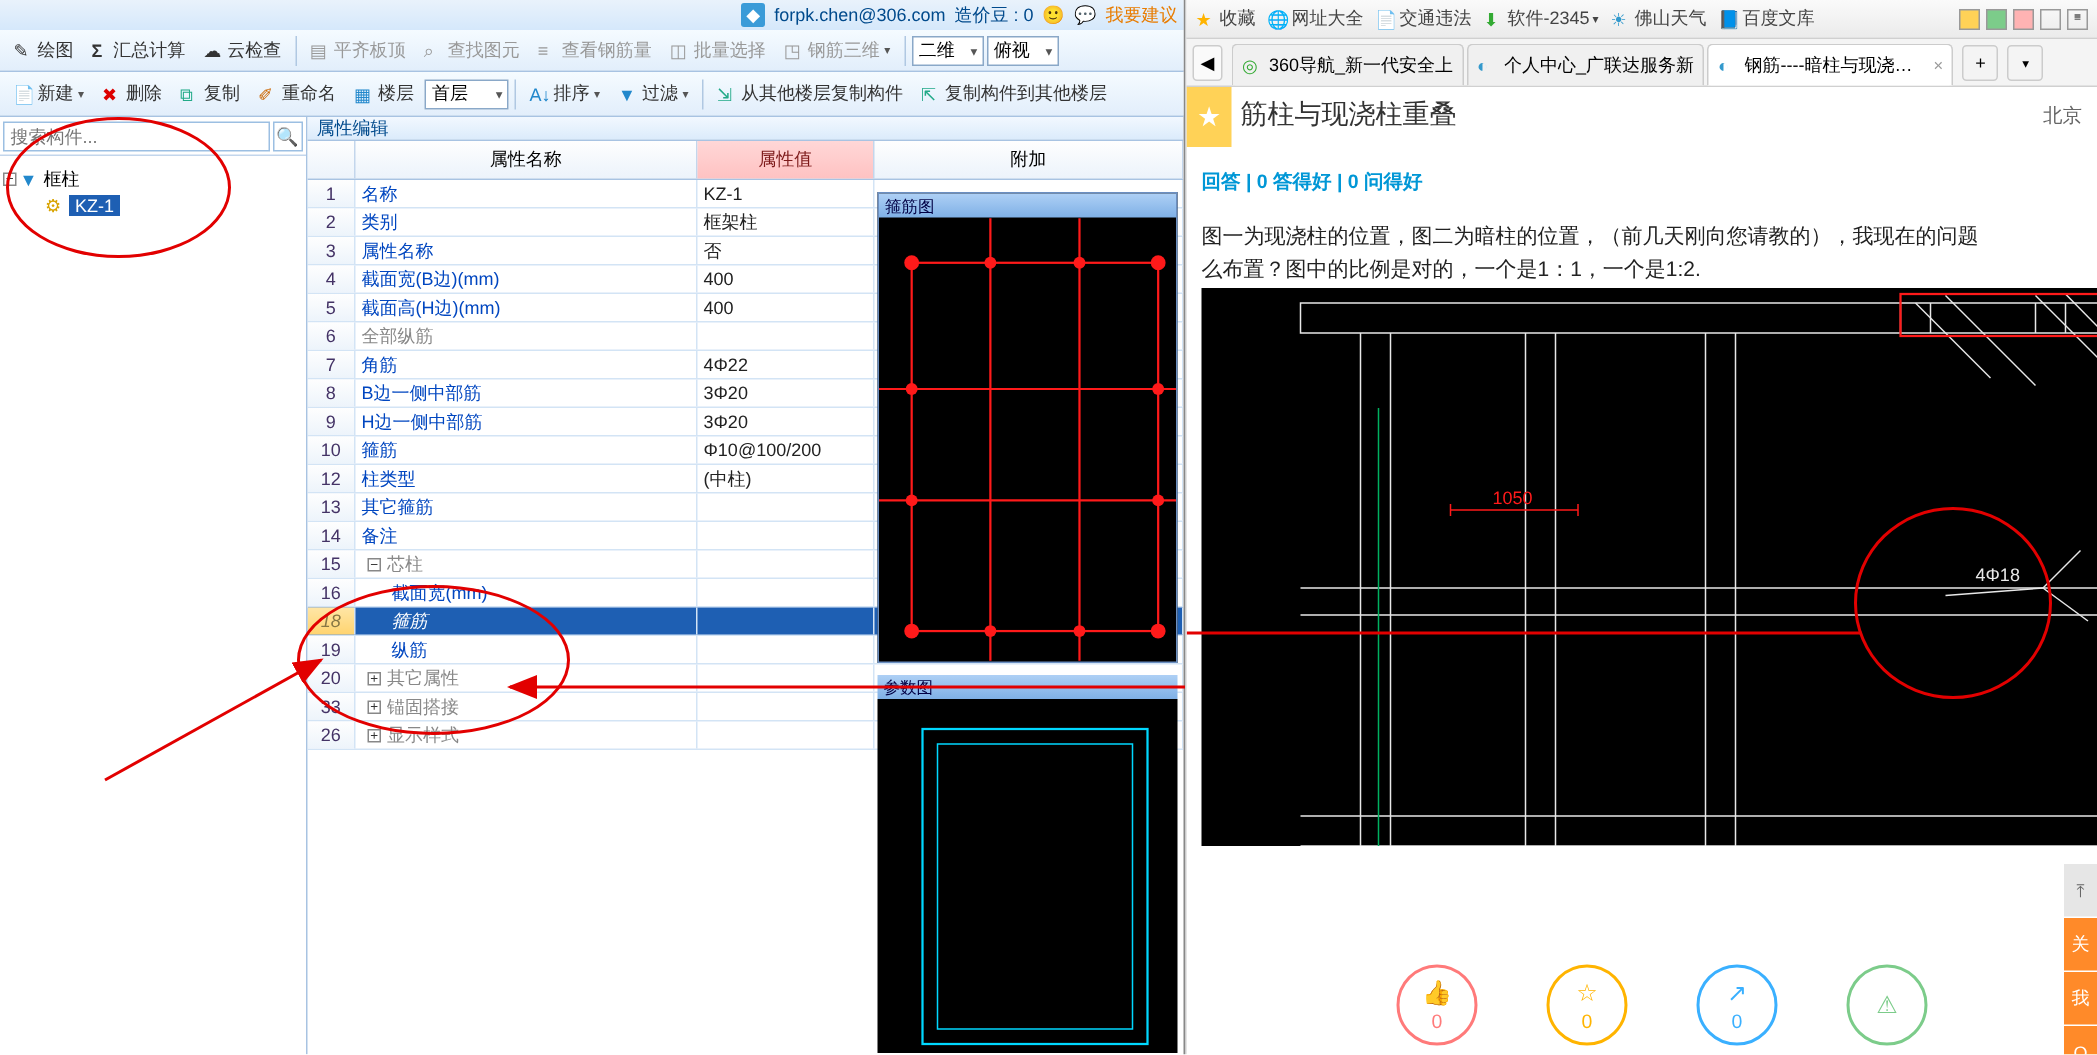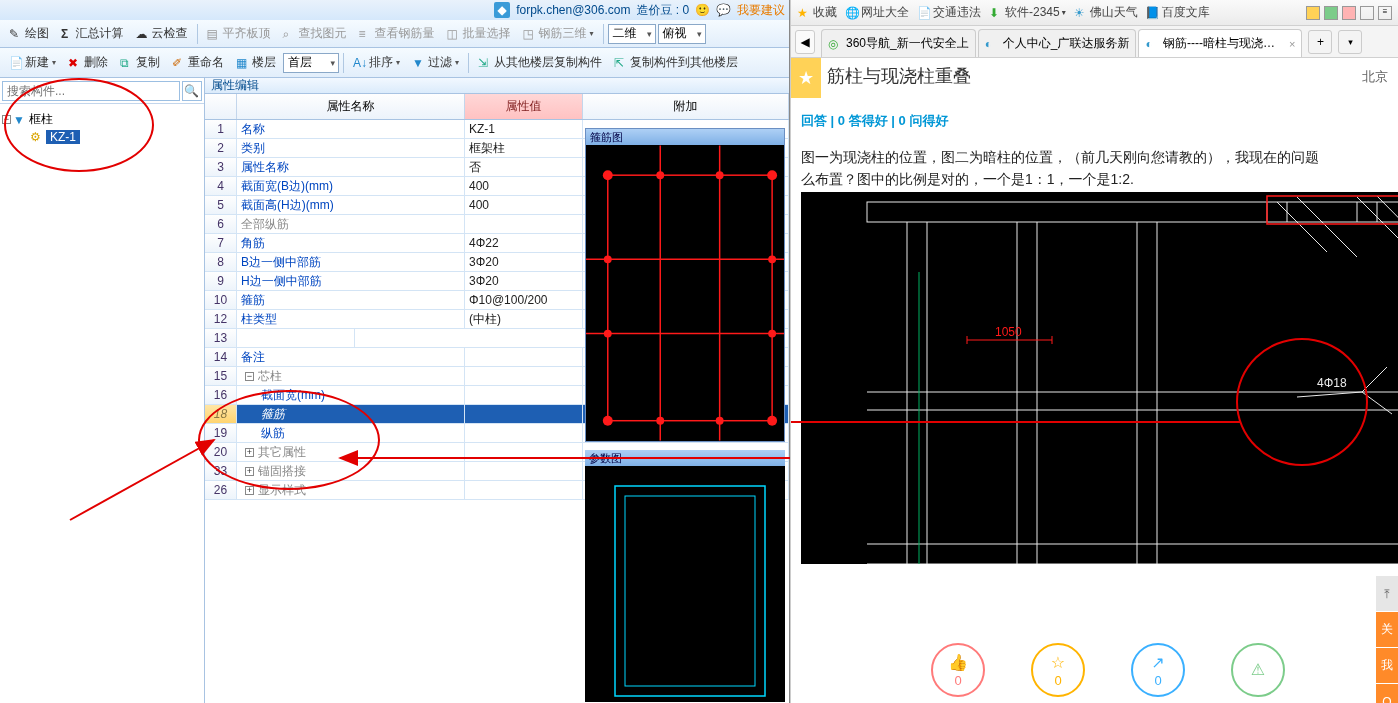--- a/index.html
+++ b/index.html
@@ -305,20 +305,21 @@
               <div class="c add"></div>
             </div>
             <div class="row">
               <div class="c num">12</div>
               <div class="c name" style="">柱类型</div>
               <div class="c val">(中柱)</div>
               <div class="c add"></div>
             </div>
             <div class="row">
               <div class="c num">13</div>
+              <div class="c name" style="">其它箍筋</div>
               <div class="c val"></div>
               <div class="c add"></div>
             </div>
             <div class="row">
               <div class="c num">14</div>
               <div class="c name" style="">备注</div>
               <div class="c val"></div>
               <div class="c add"></div>
             </div>
             <div class="row">

